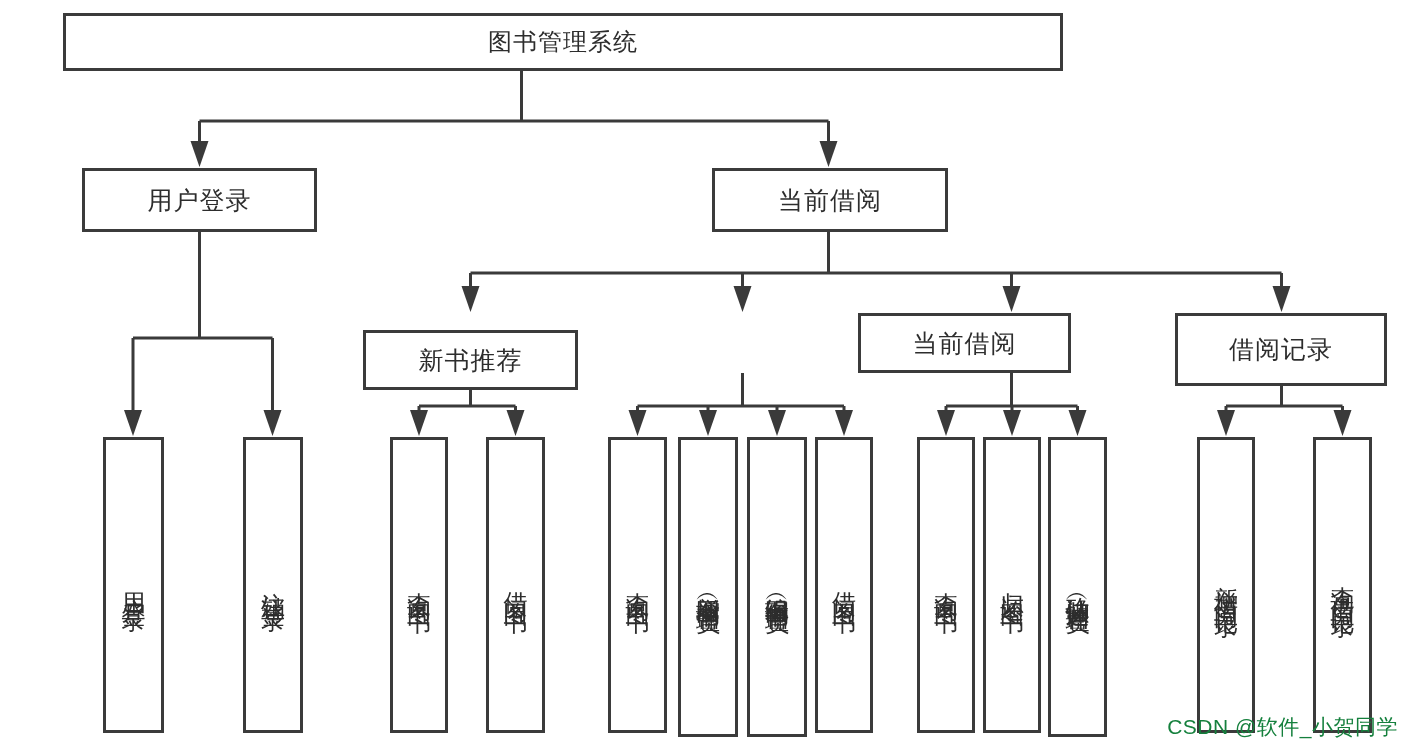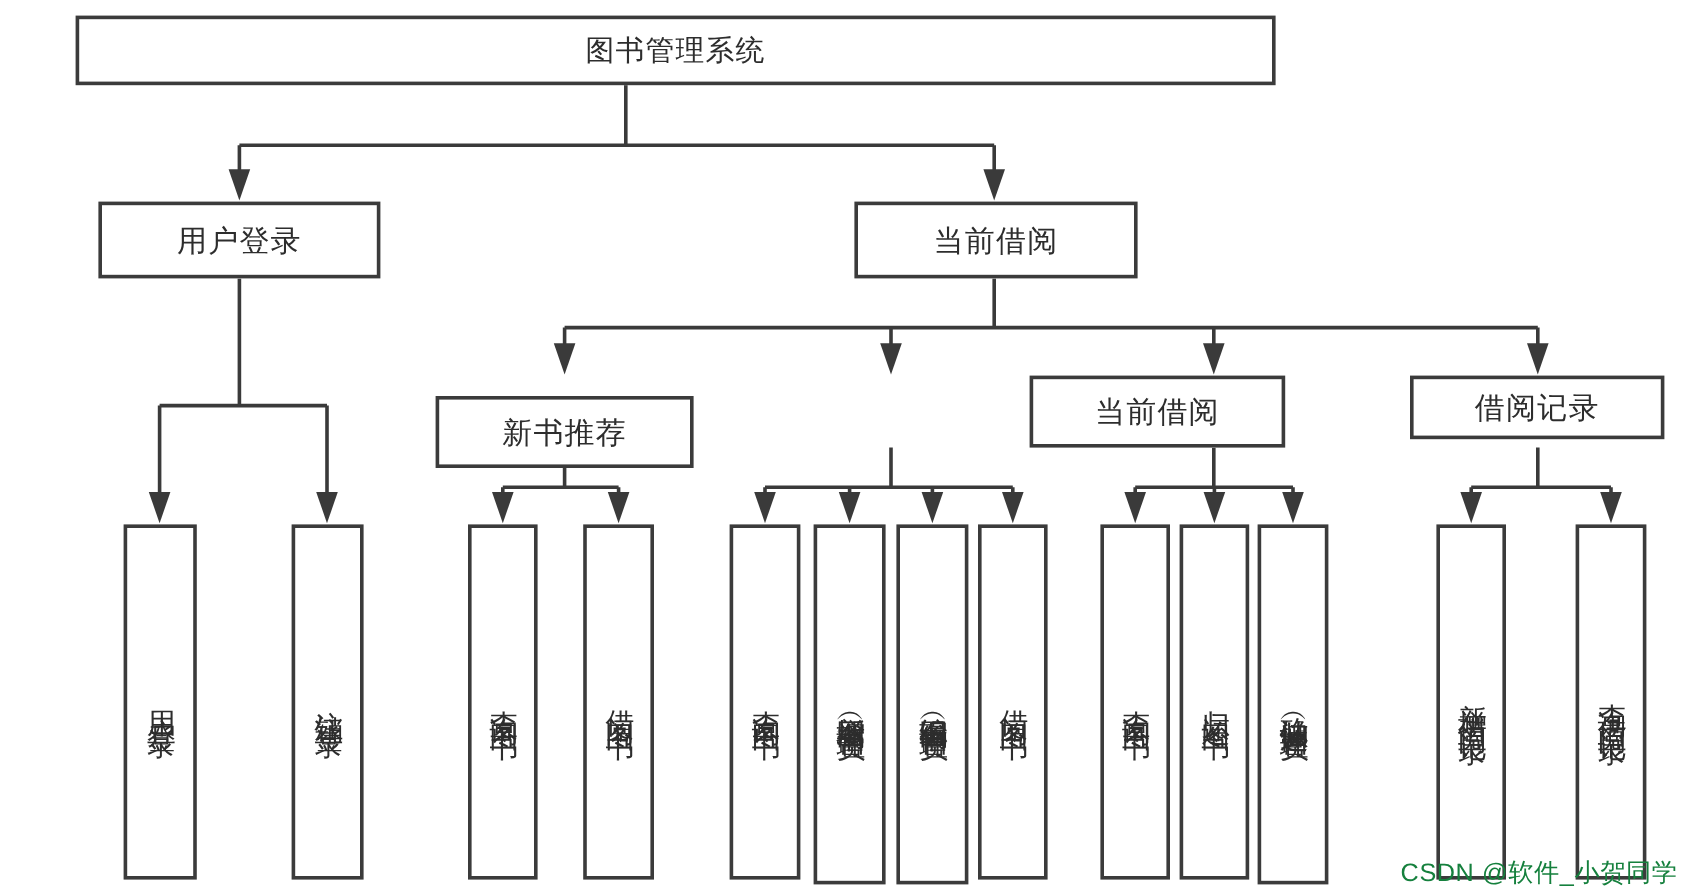--- a/index.html
+++ b/index.html
@@ -128,21 +128,21 @@
   <div class="node h" style="left:712px; top:168px; width:236px; height:64px;">
     <span>当前借阅</span>
   </div>
 
   <div class="node h" style="left:363px; top:330px; width:215px; height:60px;">
     <span>新书推荐</span>
   </div>
   <div class="node h" style="left:858px; top:313px; width:213px; height:60px;">
     <span>当前借阅</span>
   </div>
-  <div class="node h" style="left:1175px; top:313px; width:212px; height:53px;">
+  <div class="node h" style="left:1175px; top:313px; width:212px; height:73px;">
     <span>借阅记录</span>
   </div>
 
   <div class="node v" style="left:103px; top:437px; width:61px; height:296px;">
     <span>用户登录</span>
   </div>
   <div class="node v" style="left:243px; top:437px; width:60px; height:296px;">
     <span>注销登录</span>
   </div>
 

